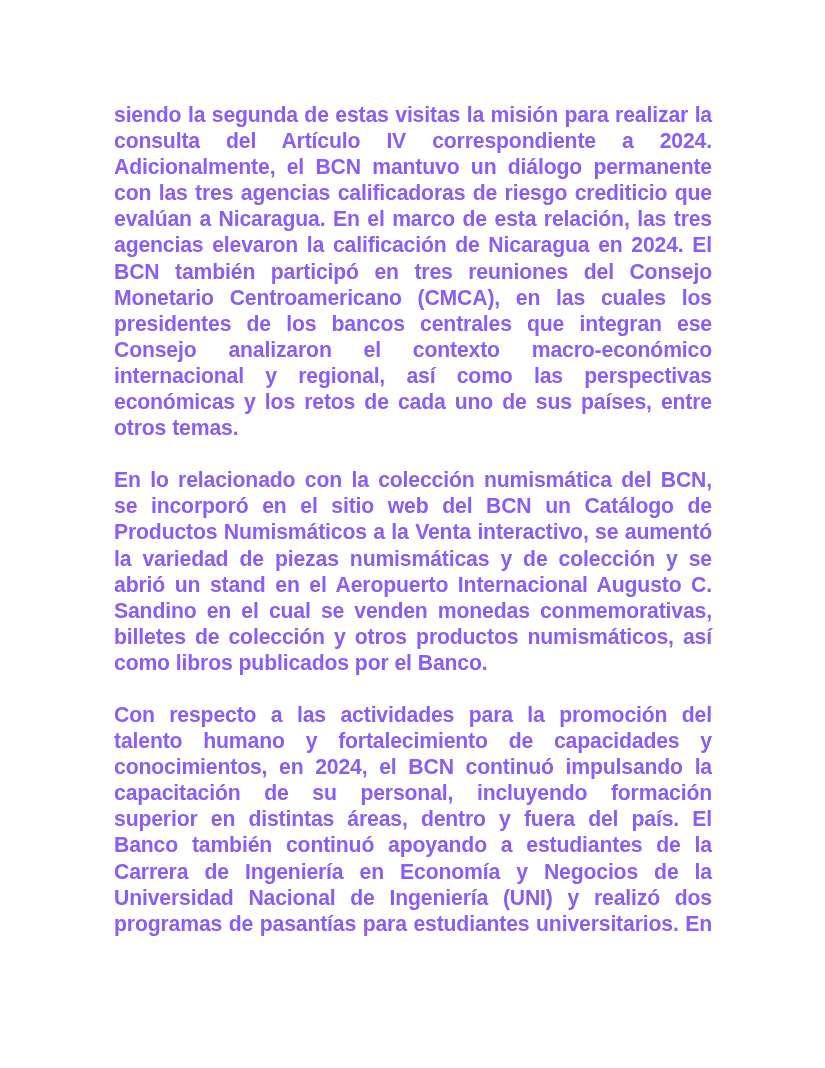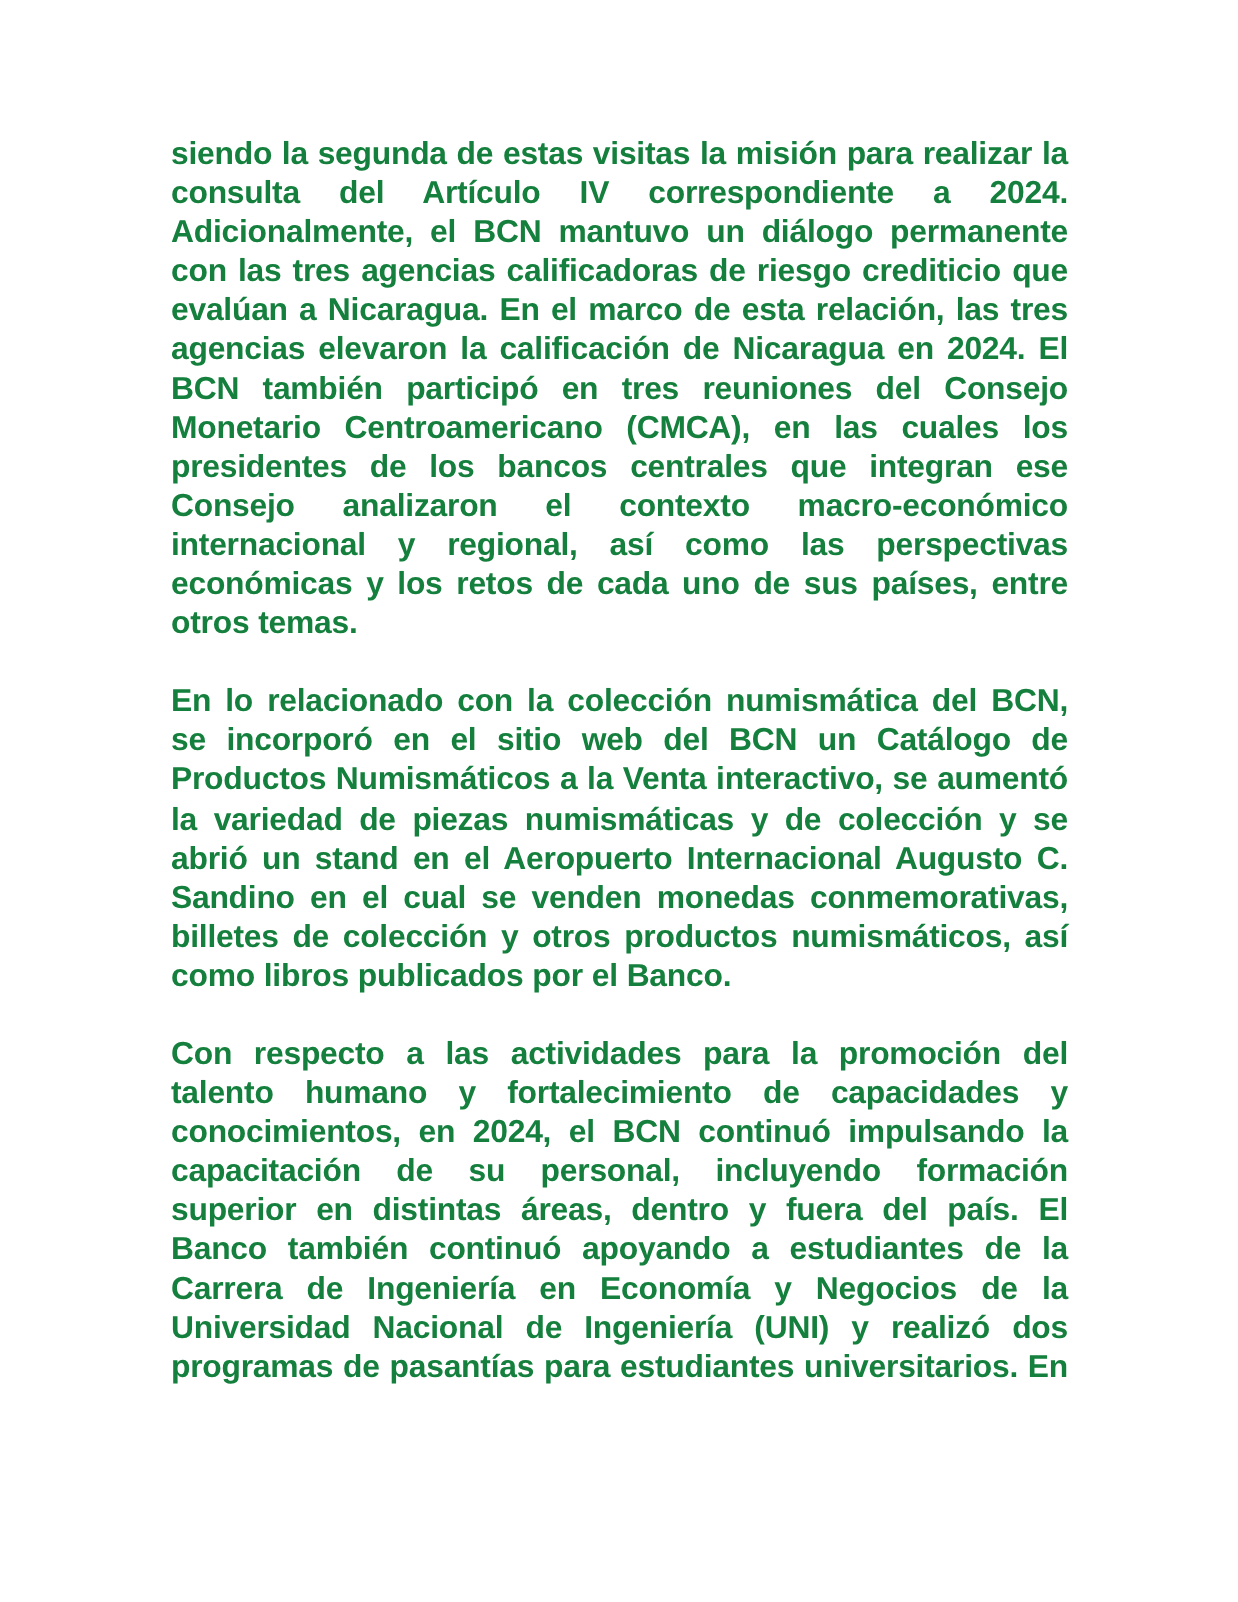--- a/index.html
+++ b/index.html
@@ -20,26 +20,26 @@
   }
 
   .text-column {
     position: absolute;
     left: 114px;
     top: 86px;
     width: 598px;
   }
 
   .paragraph {
-    margin: 4px 0 26px 0;
+    margin: 16px 0 26px 0;
     font-family: "Liberation Sans", "DejaVu Sans", sans-serif;
     font-weight: bold;
     font-size: 21.2px;
     line-height: 26.1px;
-    color: #15803d;
+    color: #8b5cf6;
     text-align: justify;
     text-justify: inter-word;
     letter-spacing: -0.15px;
     word-spacing: 0.2px;
     -webkit-font-smoothing: none;
   }
 
   
   .paragraph.continues::after {
     content: "";

